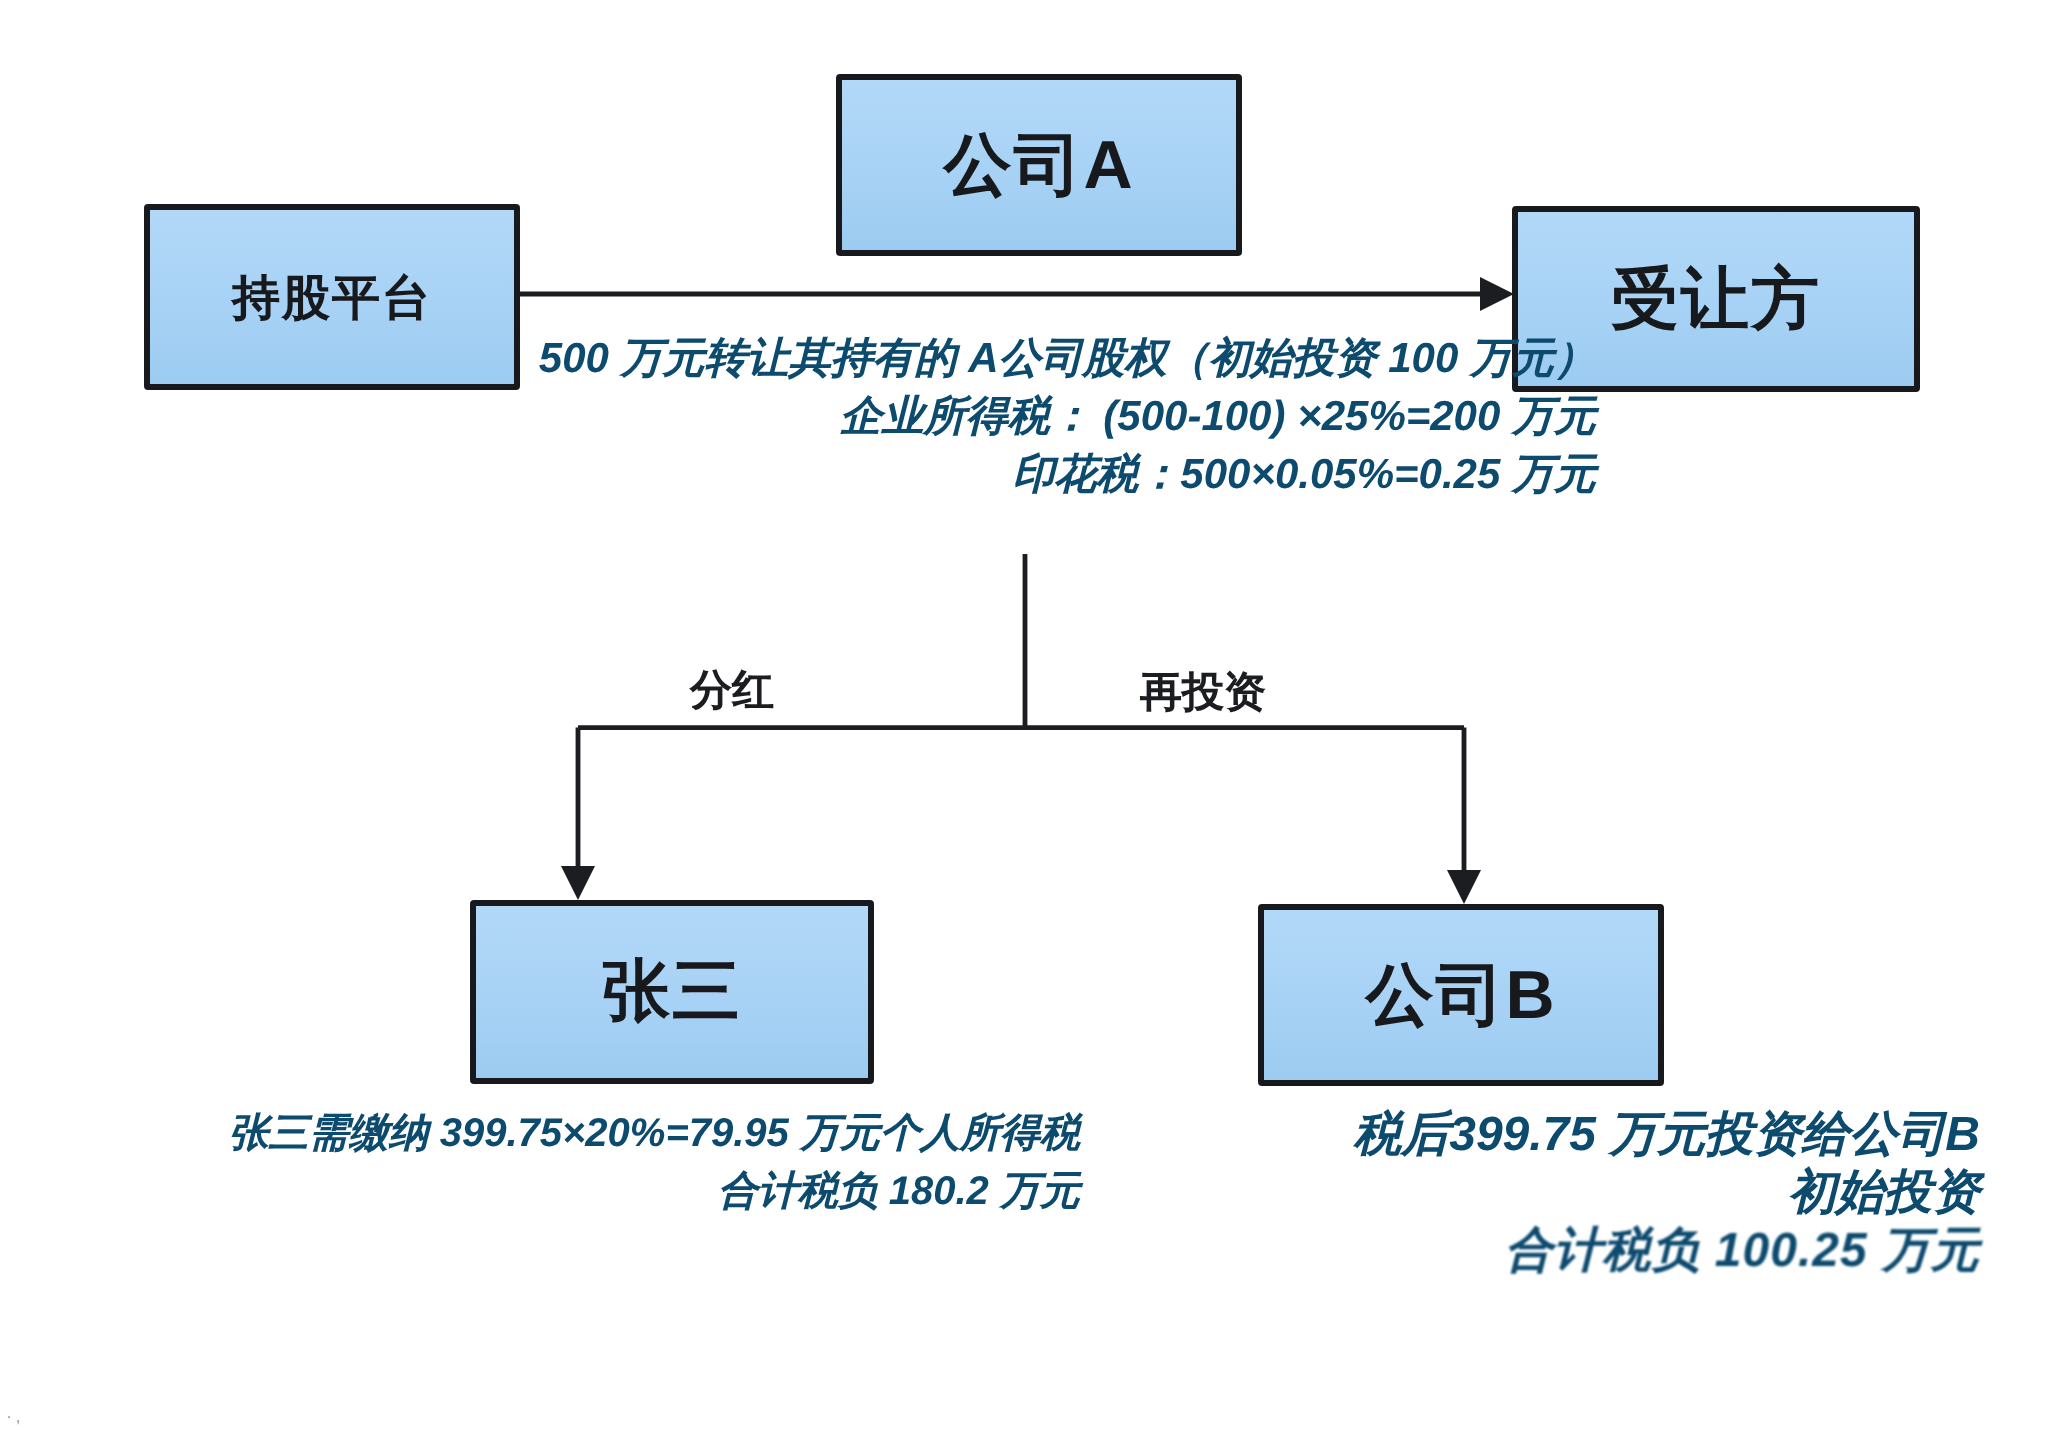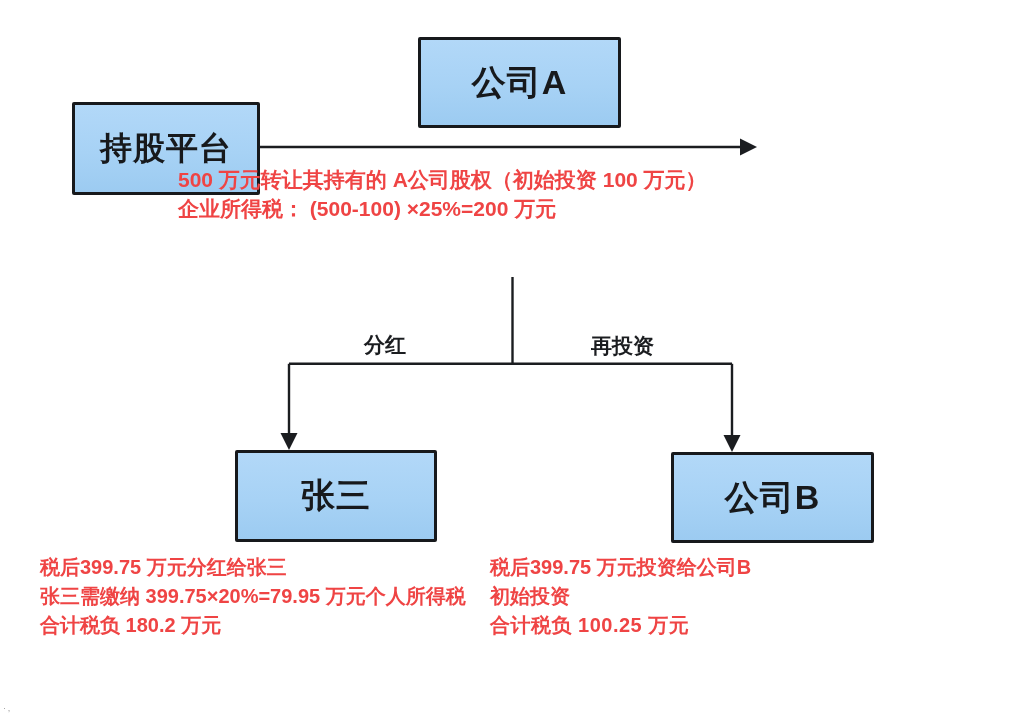--- a/index.html
+++ b/index.html
@@ -13,38 +13,38 @@
     position:absolute;
     background:linear-gradient(180deg,#b2d8f8 0%,#a7d2f5 55%,#9ccbf1 100%);
     border:3px solid #17191c;
     border-radius:2px;
     display:flex;align-items:center;justify-content:center;
     font-weight:700;color:#17191c;
     box-sizing:border-box;
     letter-spacing:1px;
   }
   #node-company-a{left:418px;top:37px;width:203px;height:91px;font-size:34px;}
-  #node-holding-platform{left:72px;top:102px;width:188px;height:93px;font-size:32px;}
+  #node-holding-platform{left:72px;top:102px;width:188px;height:93px;font-size:24px;}
   #node-transferee{left:756px;top:103px;width:204px;height:93px;font-size:34px;}
   #node-zhang-san{left:188px;top:450px;width:202px;height:92px;font-size:34px;margin-left:47px;}
-  #node-company-b{left:629px;top:452px;width:203px;height:91px;font-size:34px;margin-left:42px;}
+  #node-company-b{left:629px;top:452px;width:203px;height:91px;font-size:34px;}
 
   .note{
-    position:absolute;text-align:left;
-    font-weight:700;color:#ef4444;
+    position:absolute;text-align:right;
+    font-weight:700;color:#0c4a6e;font-style:italic;
   }
   #note-transfer{left:178px;top:165px;width:620px;font-size:21px;line-height:29px;}
   #note-zhang-san{left:40px;top:553px;width:500px;font-size:20px;line-height:29px;}
-  #note-company-b{left:490px;top:553px;width:500px;font-size:20px;line-height:29px;}
+  #note-company-b{left:490px;top:553px;width:500px;font-size:24px;line-height:29px;}
   .note div{white-space:nowrap;}
   .garbled{filter:blur(0.6px);letter-spacing:0.5px;}
 
   .branch-label{
     position:absolute;font-weight:700;color:#1b1d20;
-    font-size:21px;text-align:center;
+    font-size:21px;text-align:left;
   }
   #label-dividend{left:345px;top:331px;width:80px;}
   #label-reinvest{left:570px;top:332px;width:105px;}
 
   svg.connectors{position:absolute;left:0;top:0;pointer-events:none;}
   .artifact{
     position:absolute;left:3px;top:703px;font-size:9px;color:#444;opacity:.55;
     letter-spacing:2px;
   }
 </style>
@@ -68,37 +68,40 @@
     <line x1="732" y1="363.8" x2="732" y2="437" stroke="#1b1d20" stroke-width="2.4"></line>
     <polygon points="723.5,435 740.5,435 732,452" fill="#1b1d20"></polygon>
   </svg>
 
   <div class="node" id="node-company-a">
     <span>公司A</span>
   </div>
   <div class="node" id="node-holding-platform">
     <span>持股平台</span>
   </div>
+  <div class="node" id="node-transferee">
+    <span>受让方</span>
+  </div>
   <div class="node" id="node-zhang-san">
     <span>张三</span>
   </div>
   <div class="node" id="node-company-b">
     <span>公司B</span>
   </div>
 
   <div class="branch-label" id="label-dividend">分红</div>
   <div class="branch-label" id="label-reinvest">再投资</div>
 
   <div class="note" id="note-transfer">
     <div>500 万元转让其持有的 A公司股权（初始投资 100 万元）</div>
     <div>企业所得税： (500-100) ×25%=200 万元</div>
+    <div>印花税：500×0.05%=0.25 万元</div>
   </div>
 
   <div class="note" id="note-zhang-san">
-    <div>税后399.75 万元分红给张三</div>
     <div>张三需缴纳 399.75×20%=79.95 万元个人所得税</div>
     <div>合计税负 180.2 万元</div>
   </div>
 
   <div class="note" id="note-company-b">
     <div>税后399.75 万元投资给公司B</div>
     <div>初始投资</div>
     <div class="garbled">合计税负 100.25 万元</div>
   </div>
 

